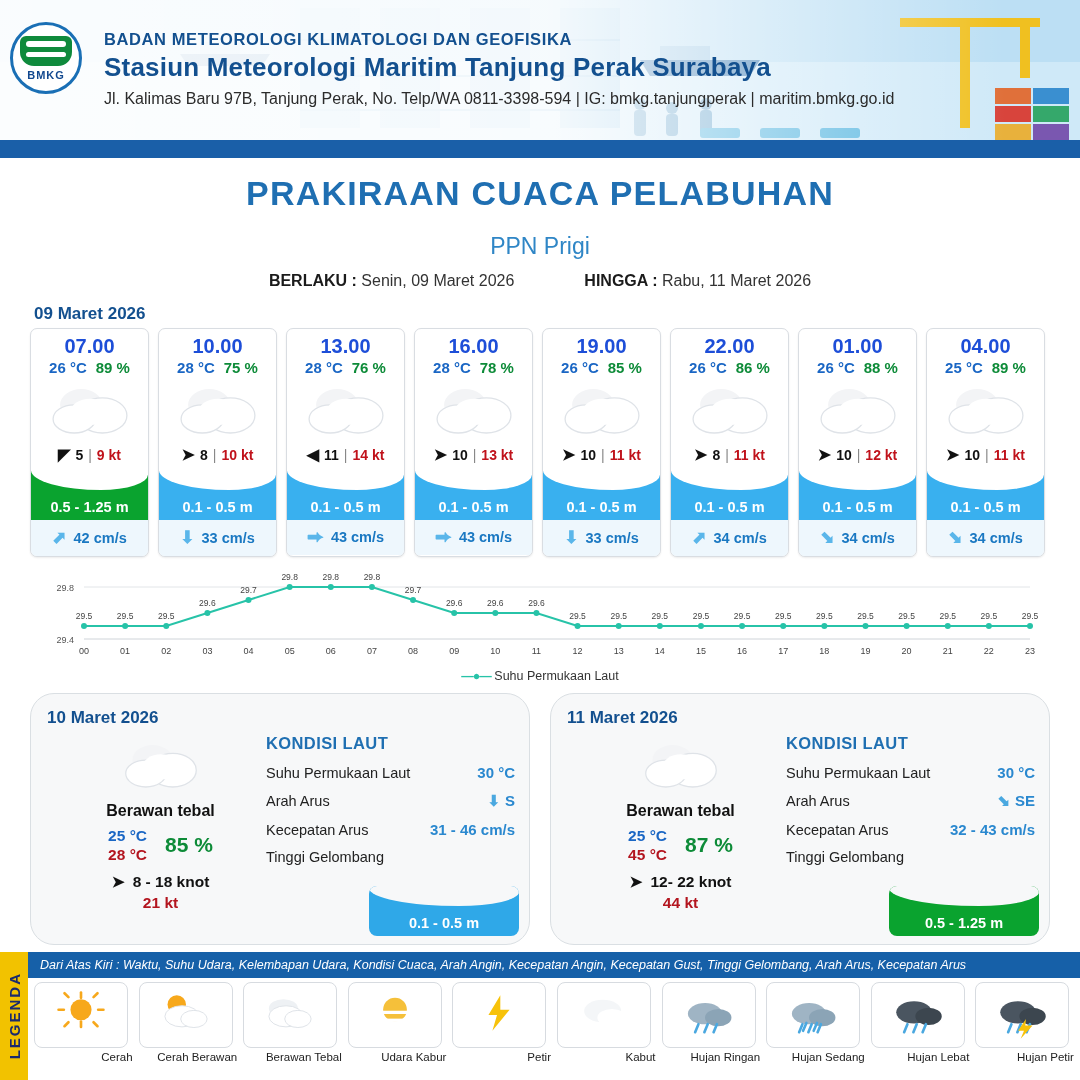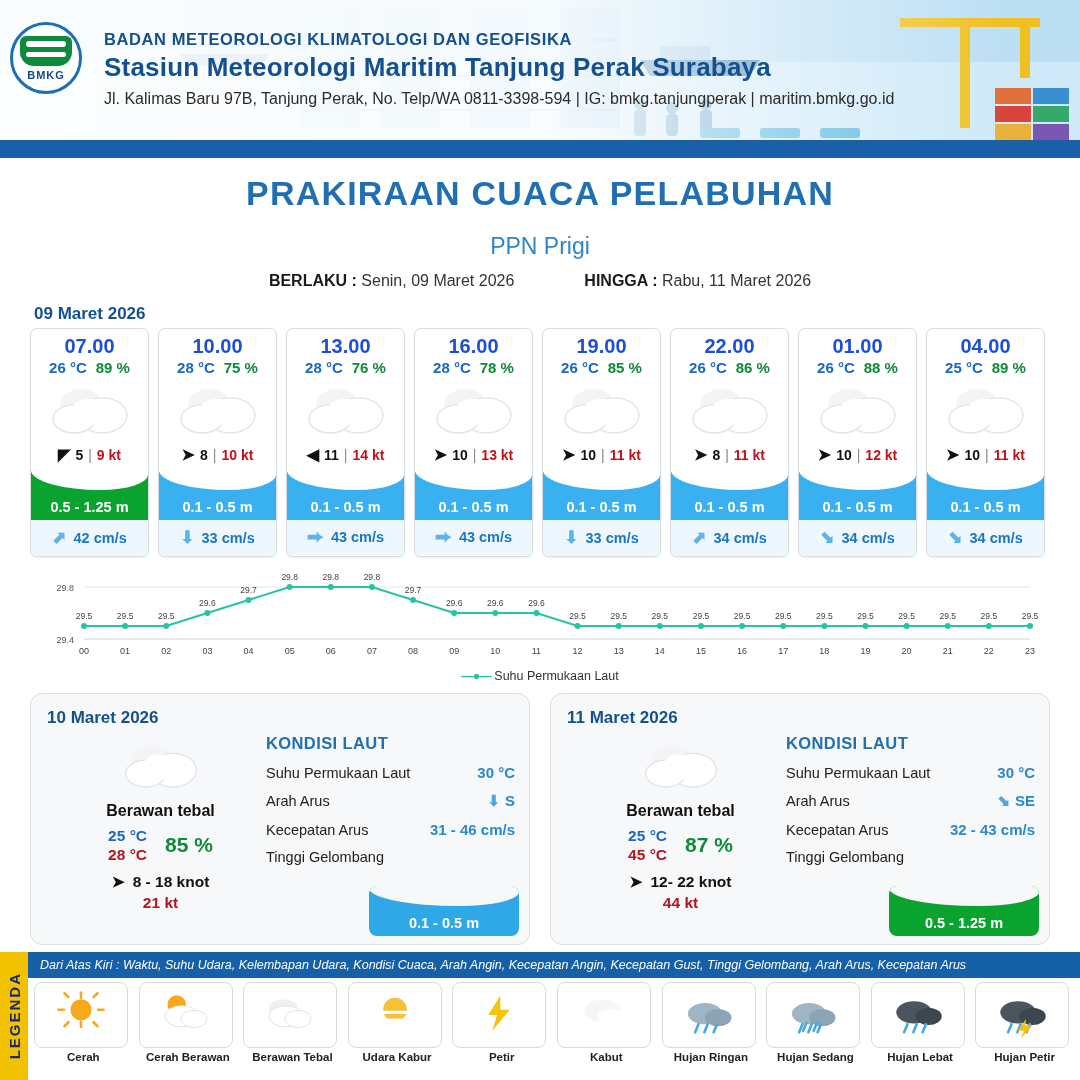--- a/index.html
+++ b/index.html
@@ -115,21 +115,21 @@
   .chart-wrap { position:relative; margin:16px 40px 0 40px; height:92px; }
   .chart-svg { display:block; }
   .chart-legend {
     text-align:center; font-size:12.5px; color:#333; margin-top:4px;
   }
   .legend-dash { color:#27c3a8; letter-spacing:-1px; font-weight:bold;}
 
   
   .panels { display:flex; gap:20px; padding:10px 30px 0 30px; }
   .panel {
-    flex:1; background:#f7f8f9; border:1px solid #dadfe3; border-radius:12px;
+    flex:1; background:#f7f8f9; border:1px solid #dadfe3; border-radius:24px;
     padding:14px 16px 12px 16px; position:relative; height:252px;
   }
   .p-date { font-size:17px; font-weight:bold; color:#13508f; }
   .p-left { position:absolute; left:22px; top:44px; width:215px; text-align:center;}
   .p-cond { font-size:16px; color:#111; margin-top:4px; font-weight:bold;}
   .p-temps { margin-top:6px; display:flex; justify-content:center; align-items:center; gap:18px;}
   .p-tcol { line-height:1.25; }
   .p-tmin { color:#1a66c4; font-size:15.5px; font-weight:bold;}
   .p-tmax { color:#b3151f; font-size:15.5px; font-weight:bold;}
   .p-hum { color:#0d8b38; font-size:21px; font-weight:bold; }
@@ -170,21 +170,21 @@
   .legend-head {
     position:absolute; left:28px; top:0; right:0; height:26px;
     background:#1660a8; color:#fff; font-size:12.5px; font-style:italic;
     display:flex; align-items:center; padding-left:12px;
   }
   .legend-items {
     position:absolute; left:34px; top:30px; right:6px;
     display:flex; gap:6px;
   }
   .leg-item {
-    width:117px; text-align:center;font-weight:bold;
+    width:117px; text-align:right;
   }
   .leg-box {
     width:94px; height:66px; border:1px solid #d7dbe0; border-radius:8px;
     background:#fff; display:flex; align-items:center; justify-content:center;
   }
   .leg-label { font-size:11.5px; color:#222; margin-top:3px; }
 </style>
 </head>
 <body>
 

